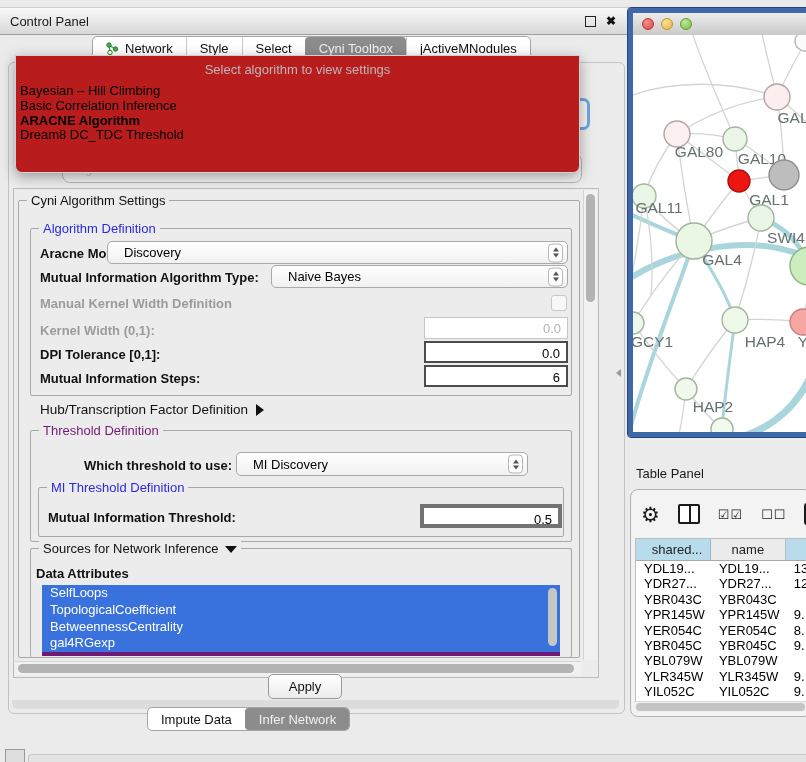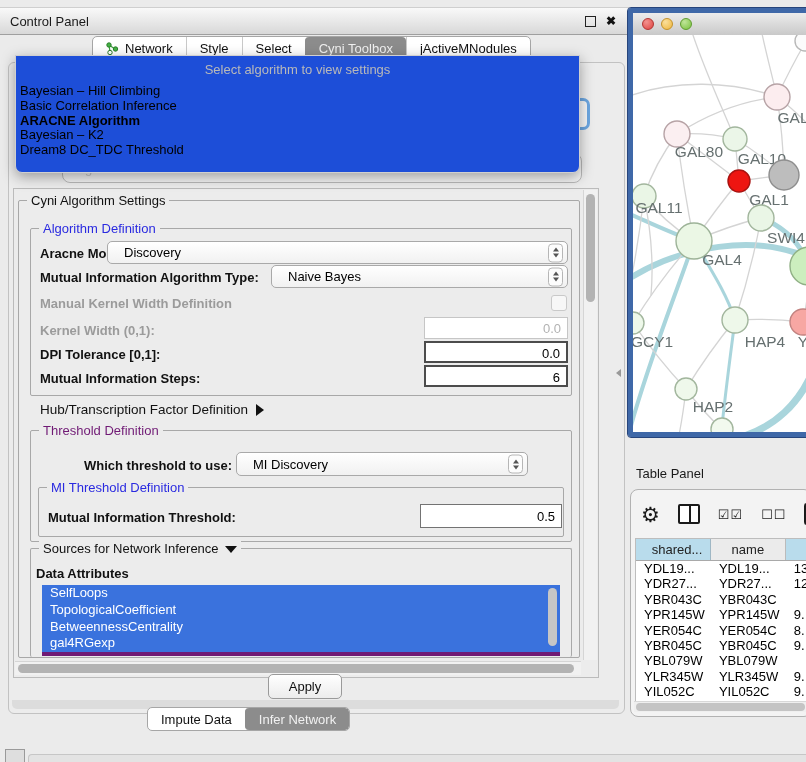--- a/index.html
+++ b/index.html
@@ -51,21 +51,21 @@
     display:flex;align-items:center;color:#c9c9c9;font-size:13px;padding-left:22px;box-sizing:border-box;
   }
   .blue-frag{
     left:572px;top:98px;width:12px;height:26px;z-index:2;
     border:3px solid #6ca6e0;border-radius:7px;background:#f6f6f6;
   }
 
   
   .popup{
     left:15px;top:55px;width:563px;height:116px;z-index:40;
-    background:#1d4ed8;border:1px solid #d0d0d0;border-radius:0 0 7px 7px;
+    background:#b91c1c;border:1px solid #d0d0d0;border-radius:0 0 7px 7px;
     box-shadow:0 4px 14px rgba(0,0,0,0.35);
   }
   .popup .ph{
     text-align:center;color:#b9b9b9;font-size:13px;padding-top:6px;height:20px;
   }
   .popup .items{padding-top:2px;}
   .popup .item{font-size:13px;line-height:14.8px;padding-left:4px;color:#000;white-space:nowrap;}
   .popup .item.bold{font-weight:bold;}
 
   
@@ -97,21 +97,21 @@
   }
   .tri-up{width:0;height:0;border-left:3.5px solid transparent;border-right:3.5px solid transparent;border-bottom:4.5px solid #555;}
   .tri-dn{width:0;height:0;border-left:3.5px solid transparent;border-right:3.5px solid transparent;border-top:4.5px solid #555;}
 
   .field{
     position:absolute;background:#ffffff;text-align:right;font-size:13px;color:#000;
     box-sizing:border-box;padding:3px 6px 0 0;
   }
   .field.dis{border:1px solid #c6c6c6;color:#b2b2b2;}
   .field.strong{border:2px solid #4c4c4c;}
-  .field.norm{border:1px solid #737373;}
+  .field.norm{border:4px solid #737373;}
 
   .checkbox{
     position:absolute;width:14px;height:14px;border:1px solid #c9c9c9;border-radius:3px;background:#f7f7f7;
   }
 
   .arrow-right{display:inline-block;width:0;height:0;border-top:6px solid transparent;border-bottom:6px solid transparent;border-left:8px solid #111;vertical-align:middle;margin-left:8px;}
   .arrow-down{display:inline-block;width:0;height:0;border-left:6px solid transparent;border-right:6px solid transparent;border-top:7px solid #111;vertical-align:middle;margin-left:6px;}
 
   .attr-list{left:42px;top:585px;width:518px;height:71px;overflow:hidden;background:#701a75;}
   .attr-item{height:16.8px;line-height:16.8px;background:#3a72dd;color:#ffffff;font-size:13px;padding-left:8px;}
@@ -306,21 +306,20 @@
 <div class="abs split-arrow"></div>
 <div class="abs bottom-mini-icon"></div>
 <div class="abs bottom-strip"></div>
 
 <div class="abs popup">
   <div class="ph">Select algorithm to view settings</div>
   <div class="items" id="popup-items">
       <div class="item">Bayesian – Hill Climbing</div>
       <div class="item">Basic Correlation Inference</div>
       <div class="item bold">ARACNE Algorithm</div>
-      <div class="item">Bayesian – K2</div>
       <div class="item">Dream8 DC_TDC Threshold</div>
     </div>
 </div>
 
 <div class="abs netwin">
   <div class="net-titlebar">
     <span class="tl red"></span>
     <span class="tl yellow"></span>
     <span class="tl green"></span>
   </div>

